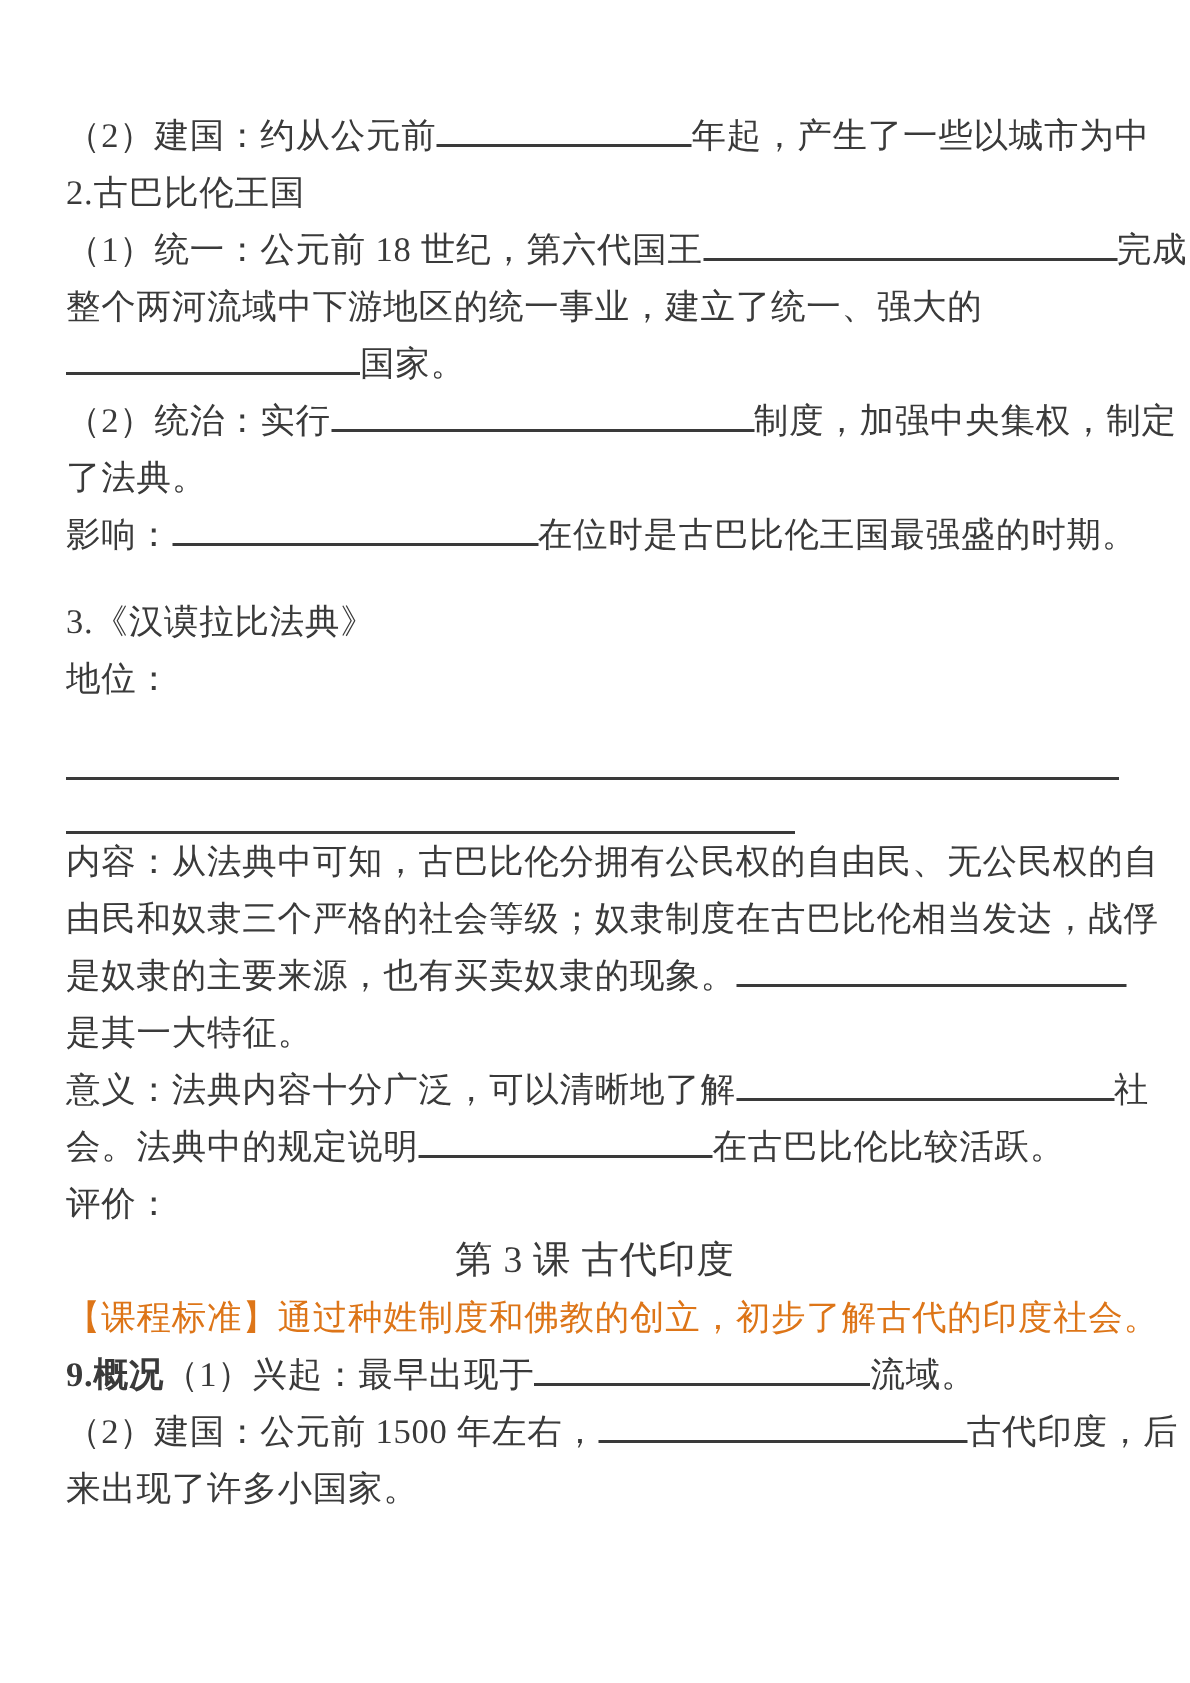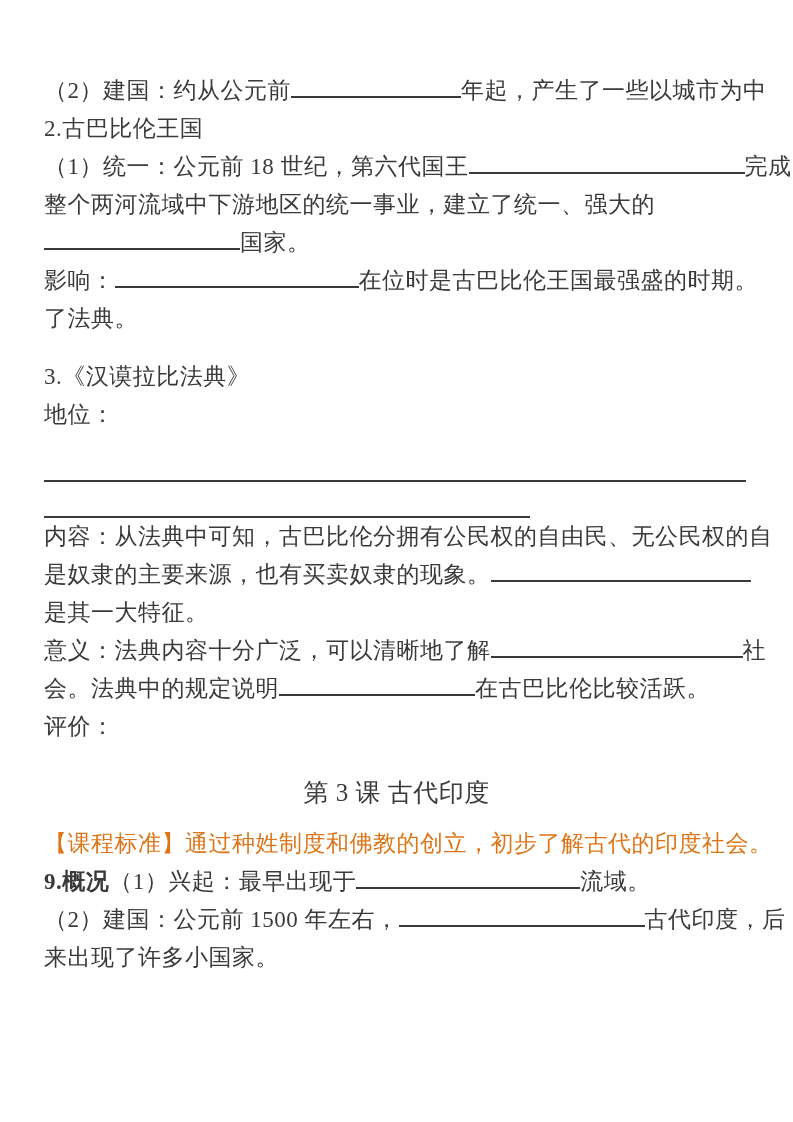--- a/index.html
+++ b/index.html
@@ -27,25 +27,23 @@
     white-space: nowrap;
   }
   .line.center {
     text-align: center;
   }
   .line.bold {
     font-weight: normal;
   }
   .line.large {
     font-size: 25px;
-    margin-top: 28px;
   }
   .line.orange {
     color: var(--accent);
-    margin-top: 13px;
   }
   .seg-bold {
     font-weight: bold;
   }
   .blank {
     display: inline-block;
     height: 23px;
     border-bottom: 2px solid #3a3a3a;
     vertical-align: baseline;
   }
@@ -63,29 +61,31 @@
 </head>
 <body>
 
 <div class="page">
   <div id="doc">
       <div class="line"><span class="">（2）建国：约从公元前</span><span class="blank" style="width: 170px;"></span><span class="">年起，产生了一些以城市为中</span></div>
       <div class="line"><span class="">2.古巴比伦王国</span></div>
       <div class="line"><span class="">（1）统一：公元前 18 世纪，第六代国王</span><span class="blank" style="width: 276px;"></span><span class="">完成了</span></div>
       <div class="line"><span class="">整个两河流域中下游地区的统一事业，建立了统一、强大的</span></div>
       <div class="line"><span class="blank" style="width: 196px;"></span><span class="">国家。</span></div>
+      <div class="line"><span class="">（2）统治：实行</span><span class="blank" style="width: 282px;"></span><span class="">制度，加强中央集权，制定</span></div>
+      <div class="line"><span class="">了法典。</span></div>
       <div class="line"><span class="">影响：</span><span class="blank" style="width: 244px;"></span><span class="">在位时是古巴比伦王国最强盛的时期。</span></div>
-      <div class="line"><span class="">了法典。</span></div>
       <div class="spacer" style="height: 20px;"></div>
       <div class="line bold"><span class="">3.《汉谟拉比法典》</span></div>
       <div class="line"><span class="">地位：</span></div>
       <div class="spacer" style="height: 14px;"></div>
       <div class="rule" style="width: 702px;"></div>
       <div class="rule" style="width: 486px;"></div>
       <div class="line"><span class="">内容：从法典中可知，古巴比伦分拥有公民权的自由民、无公民权的自</span></div>
+      <div class="line"><span class="">由民和奴隶三个严格的社会等级；奴隶制度在古巴比伦相当发达，战俘</span></div>
       <div class="line"><span class="">是奴隶的主要来源，也有买卖奴隶的现象。</span><span class="blank" style="width: 260px;"></span></div>
       <div class="line"><span class="">是其一大特征。</span></div>
       <div class="line"><span class="">意义：法典内容十分广泛，可以清晰地了解</span><span class="blank" style="width: 252px;"></span><span class="">社</span></div>
       <div class="line"><span class="">会。法典中的规定说明</span><span class="blank" style="width: 196px;"></span><span class="">在古巴比伦比较活跃。</span></div>
       <div class="line"><span class="">评价：</span></div>
       <div class="line center bold large"><span class="">第 3 课 古代印度</span></div>
       <div class="line bold orange"><span class="">【课程标准】通过种姓制度和佛教的创立，初步了解古代的印度社会。</span></div>
       <div class="line"><span class="seg-bold">9.概况</span><span class="">（1）兴起：最早出现于</span><span class="blank" style="width: 224px;"></span><span class="">流域。</span></div>
       <div class="line"><span class="">（2）建国：公元前 1500 年左右，</span><span class="blank" style="width: 246px;"></span><span class="">古代印度，后</span></div>
       <div class="line"><span class="">来出现了许多小国家。</span></div>

